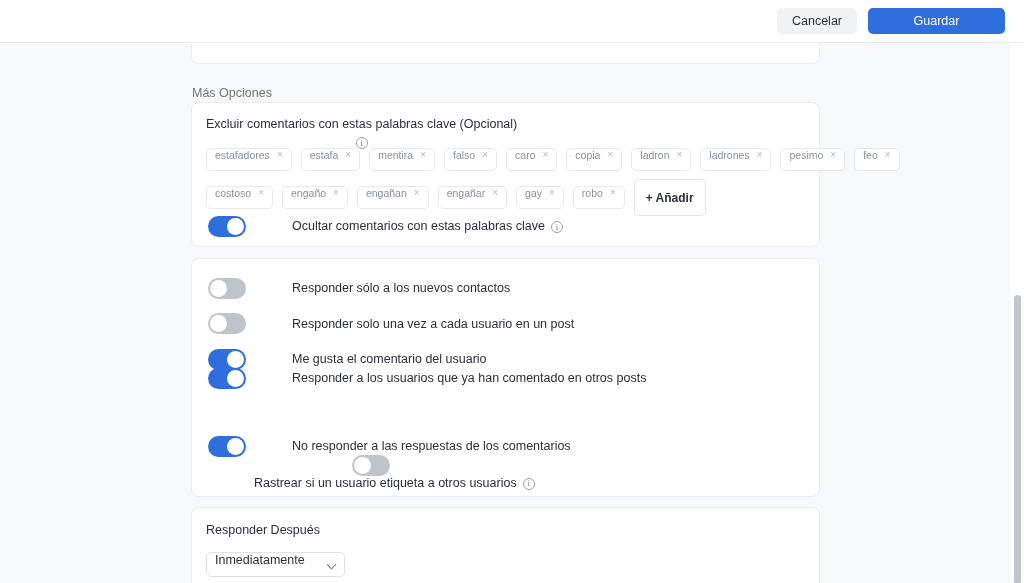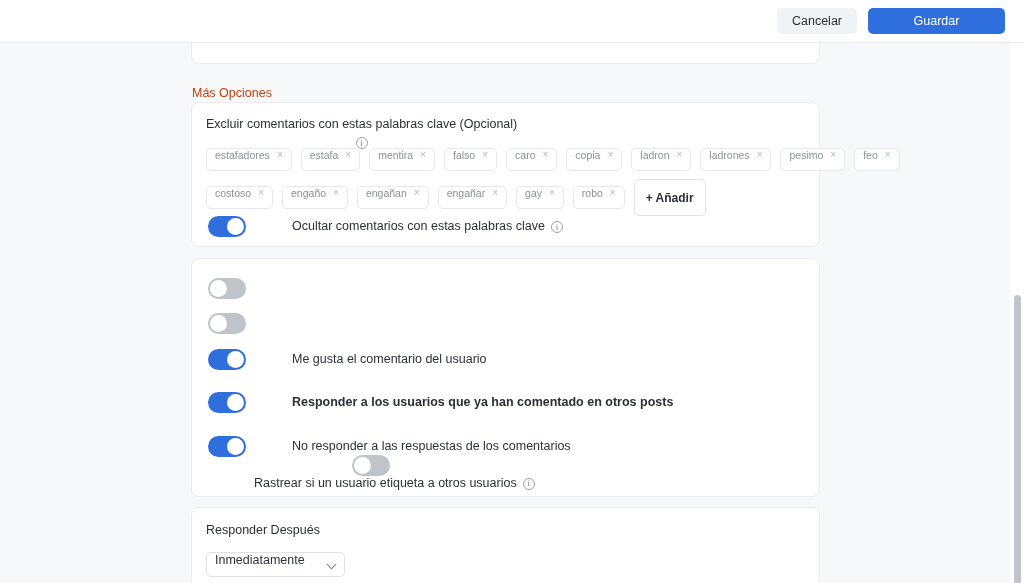--- a/index.html
+++ b/index.html
@@ -55,21 +55,21 @@
     width: 629px; height: 21px;
     background: #ffffff;
     border: 1px solid #ececf0;
     border-top: none;
     border-radius: 0 0 8px 8px;
   }
 
   .section-label {
     position: absolute; left: 192px; top: 43px;
     font-size: 12.5px;
-    color: #c2410c;
+    color: #737373;
     text-align: center;
   }
 
   .card {
     position: absolute; left: 191px;
     width: 629px;
     background: #ffffff;
     border: 1px solid #ececf0;
     border-radius: 8px;
   }
@@ -293,35 +293,41 @@
         <span class="info-icon">i</span>
       </div>
     </div>
   </div>
 
   <div class="card" id="card-toggles">
       <div class="toggle-row" style="top: 18px;">
         <div class="switch">
           <div class="knob"></div>
         </div>
+        <div class="toggle-label">
+          <span>Responder sólo a los nuevos contactos</span>
+        </div>
       </div>
       <div class="toggle-row" style="top: 53.5px;">
         <div class="switch">
           <div class="knob"></div>
         </div>
+        <div class="toggle-label">
+          <span>Responder solo una vez a cada usuario en un post</span>
+        </div>
       </div>
       <div class="toggle-row" style="top: 89px;">
         <div class="switch on">
           <div class="knob"></div>
         </div>
         <div class="toggle-label">
           <span>Me gusta el comentario del usuario</span>
         </div>
       </div>
-      <div class="toggle-row" style="top: 132px; font-weight: bold;">
+      <div class="toggle-row" style="top: 108px;">
         <div class="switch on">
           <div class="knob"></div>
         </div>
         <div class="toggle-label">
           <span>Responder a los usuarios que ya han comentado en otros posts</span>
         </div>
       </div>
       <div class="toggle-row" style="top: 176px;">
         <div class="switch on">
           <div class="knob"></div>

